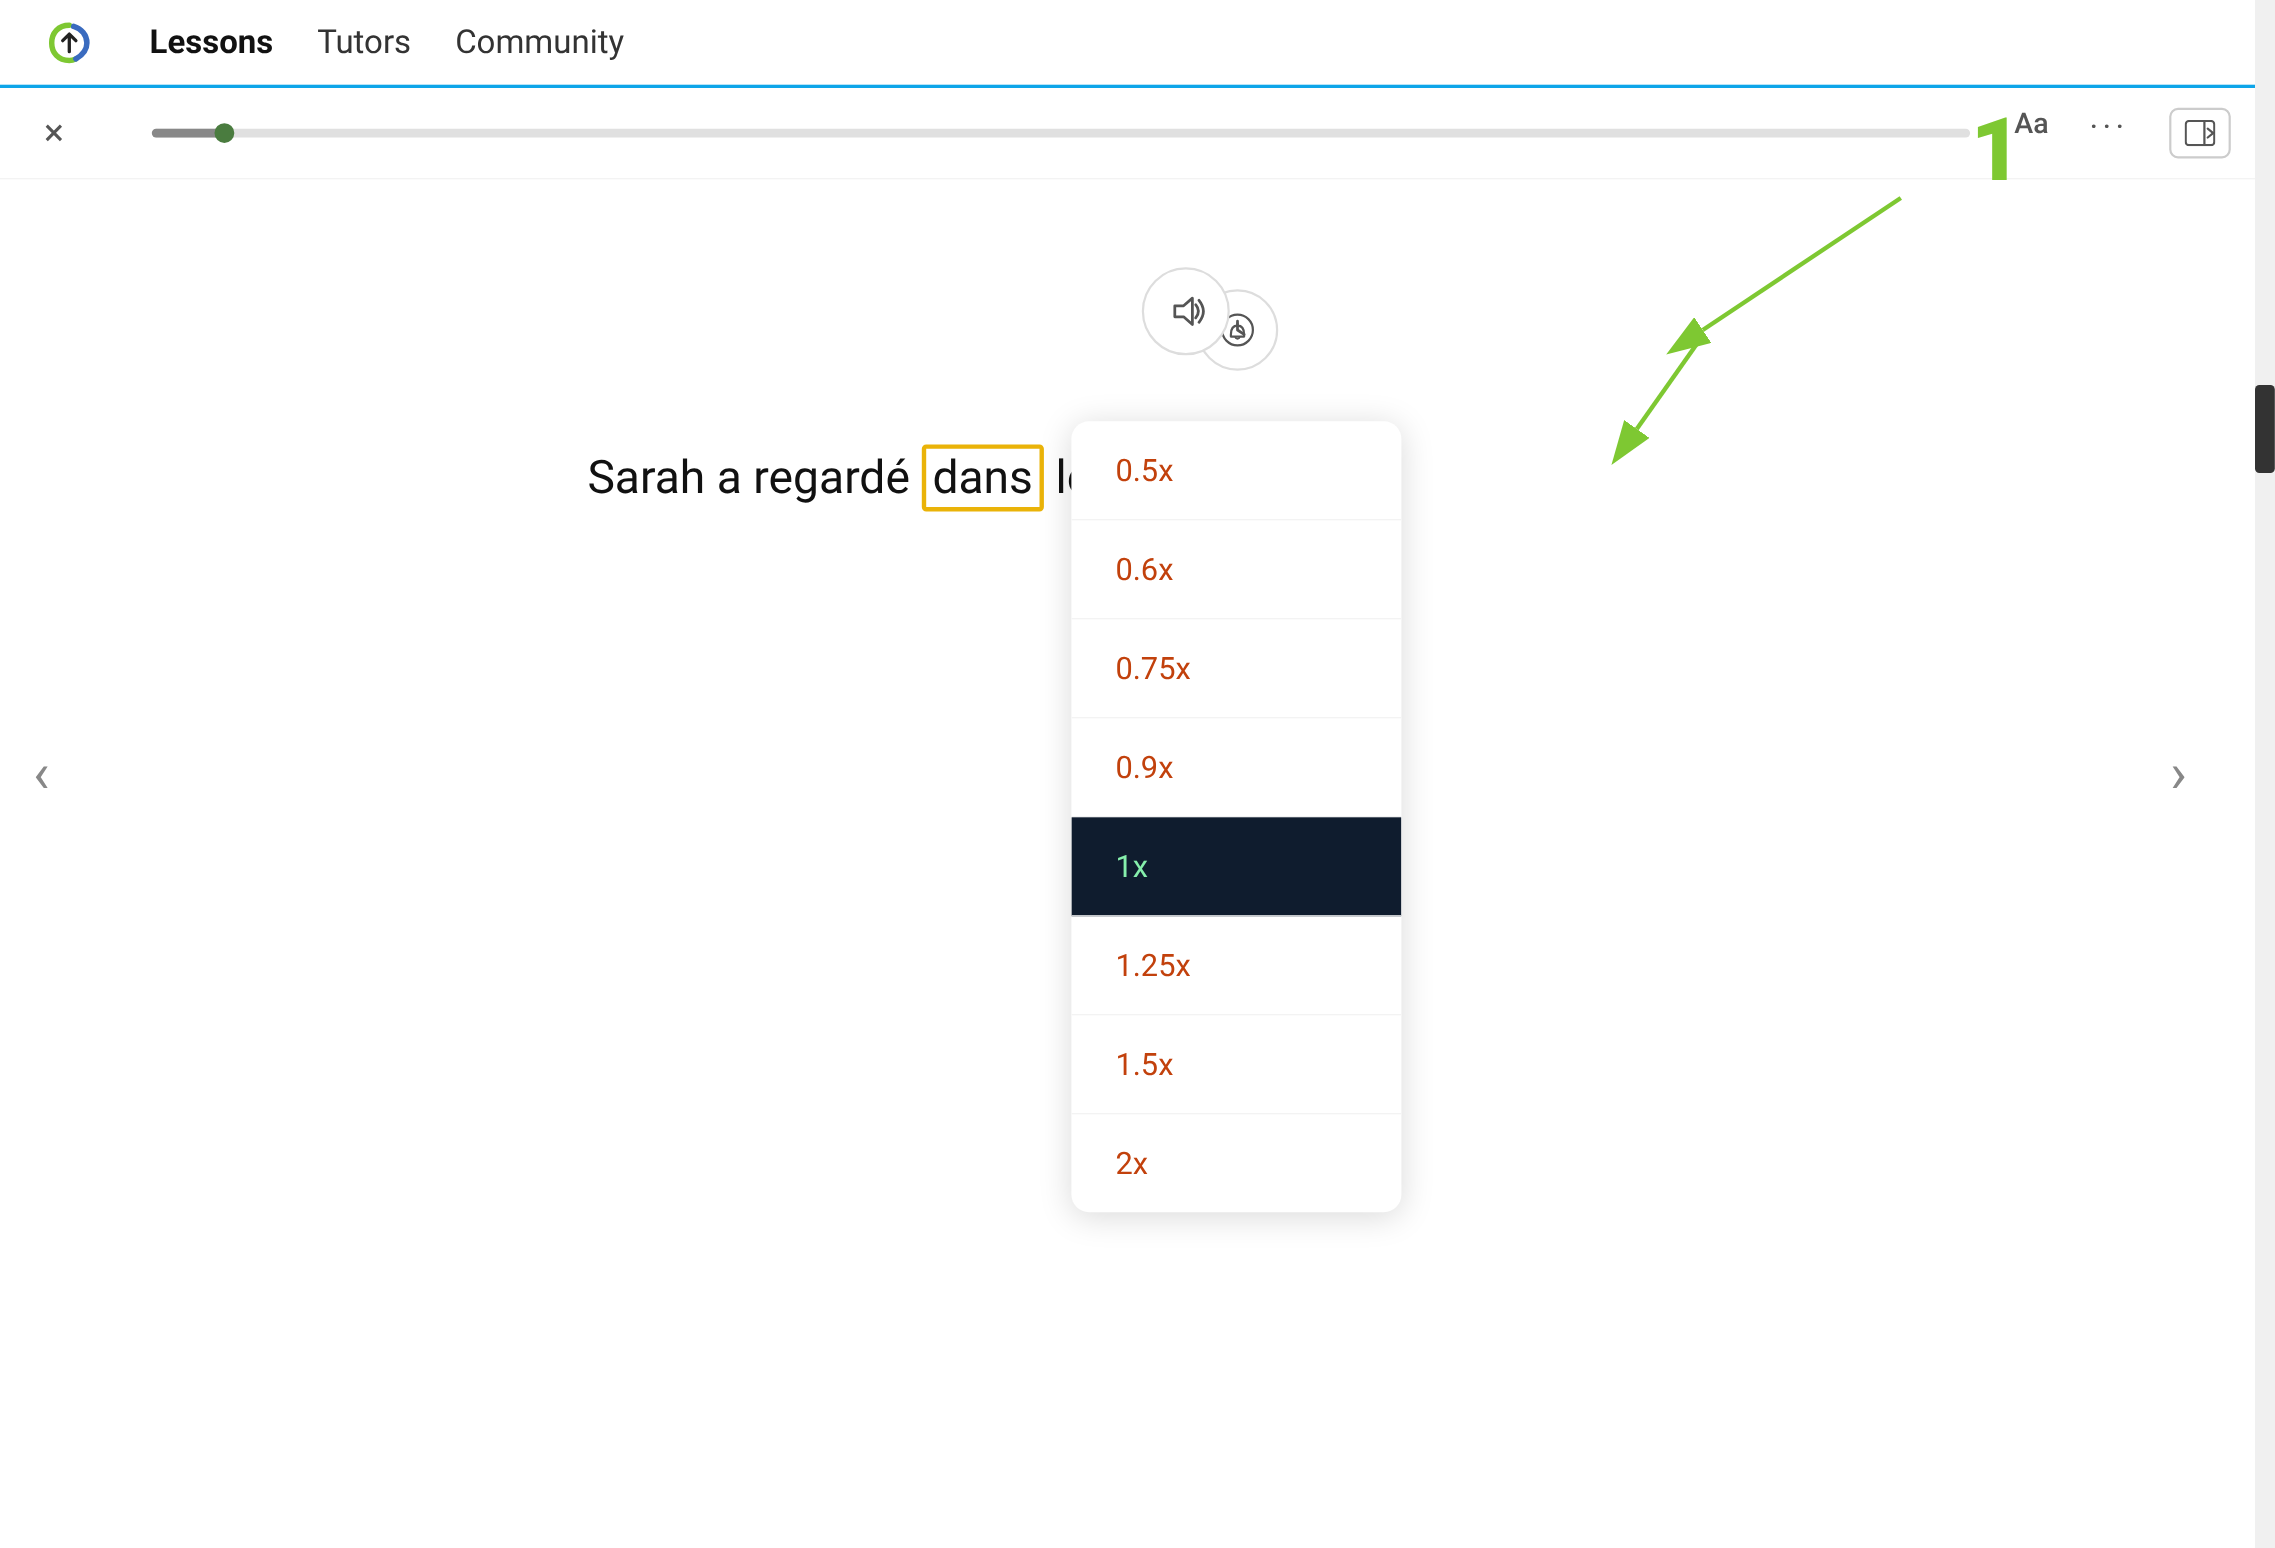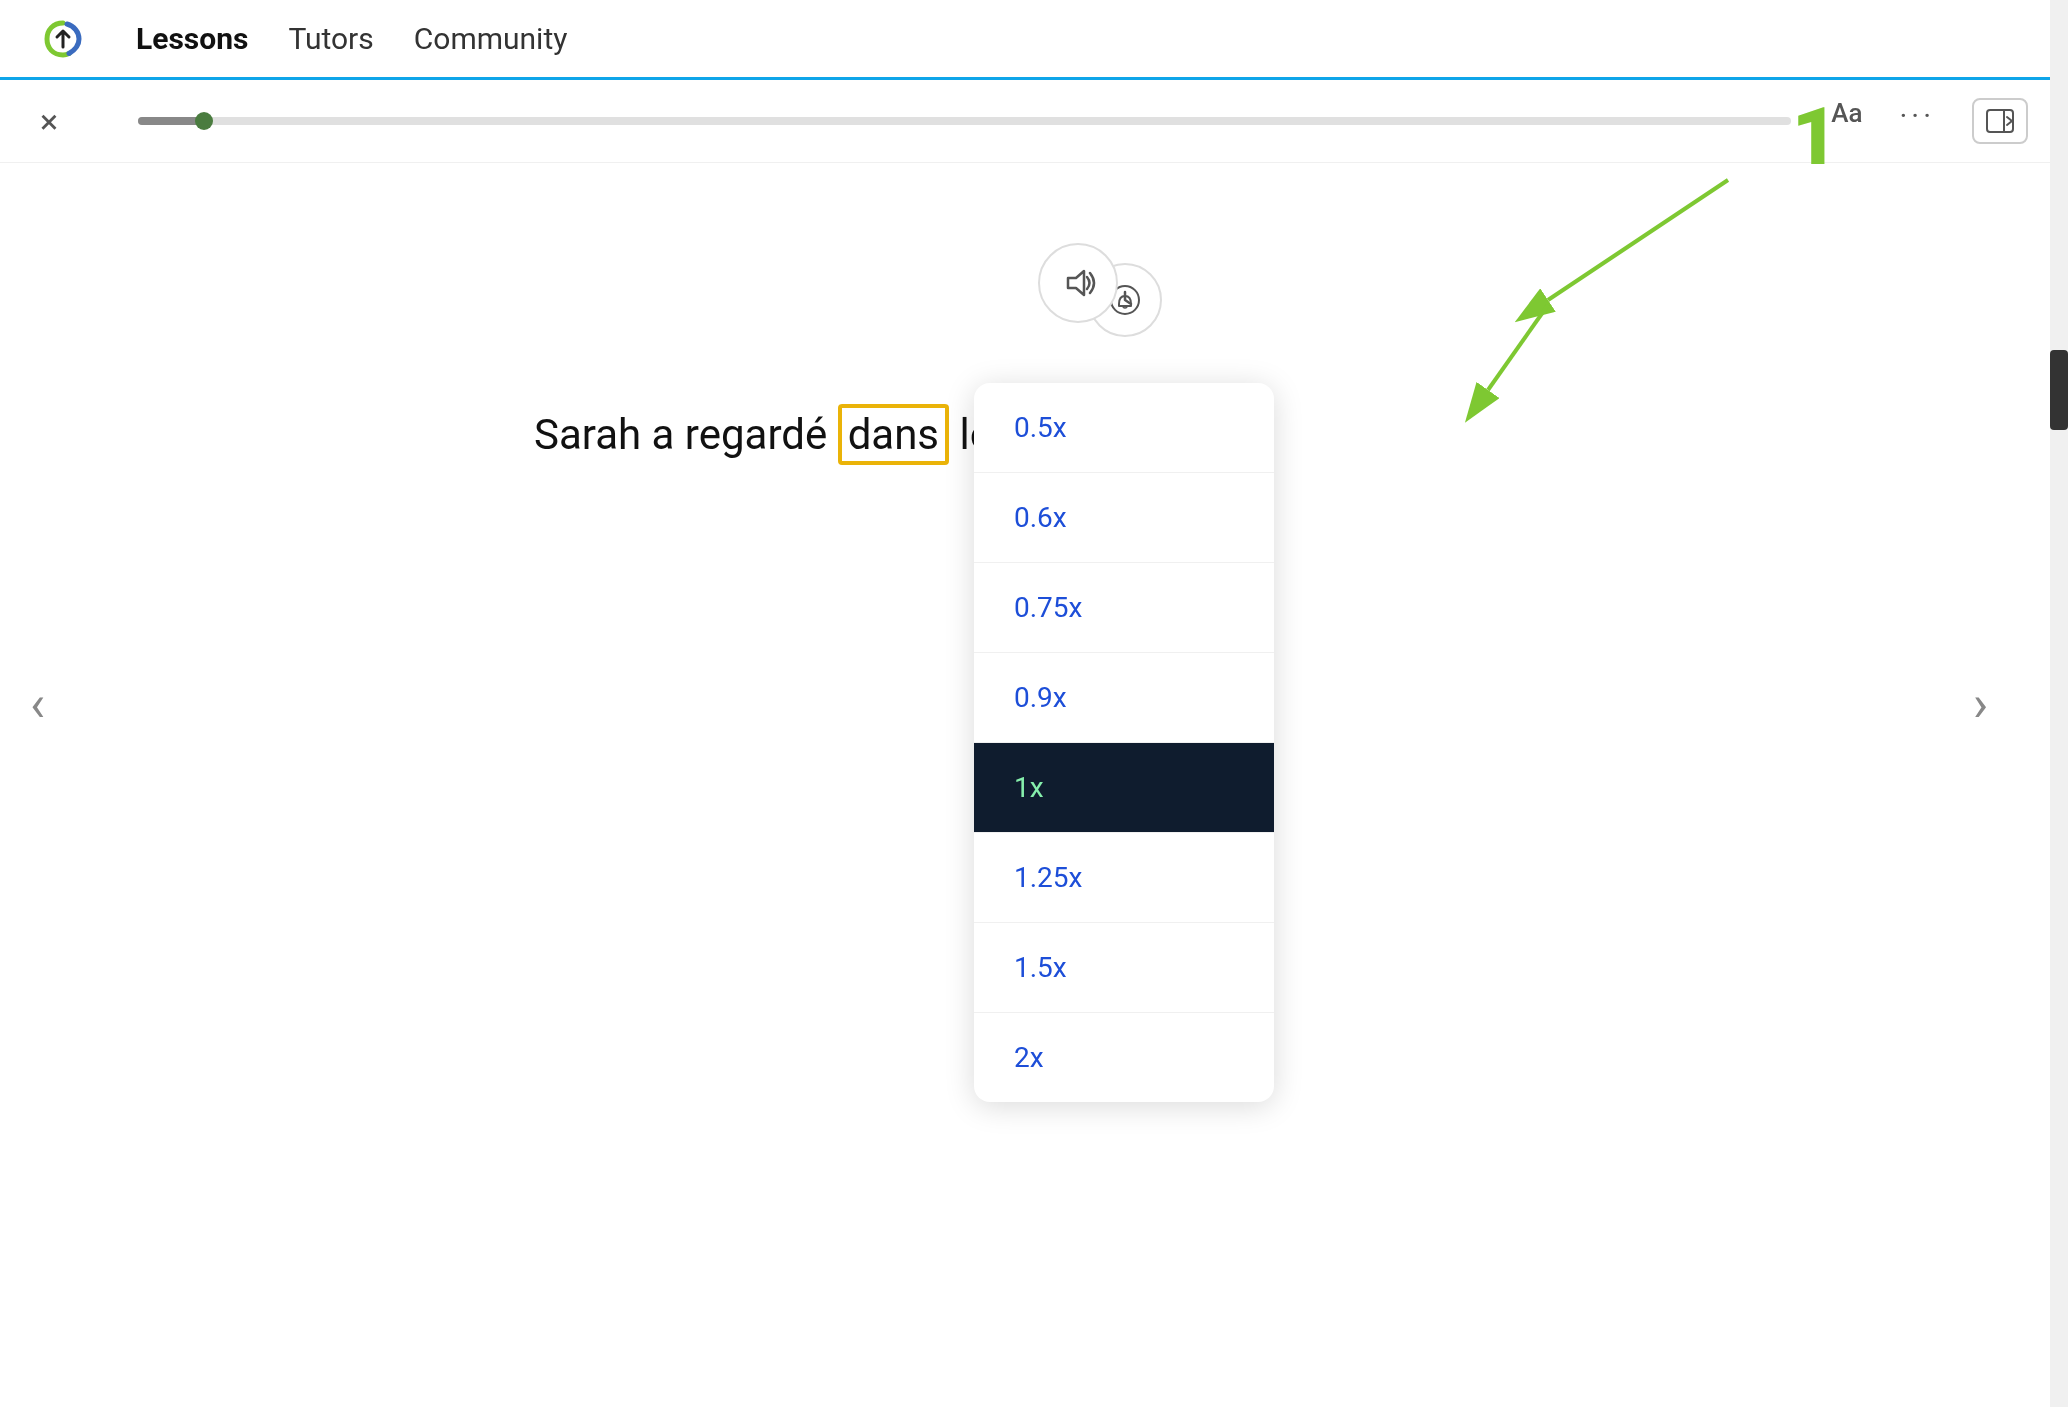--- a/index.html
+++ b/index.html
@@ -206,21 +206,21 @@
       width: 300px;
       background: #fff;
       border-radius: 16px;
       box-shadow: 0 4px 30px rgba(0,0,0,0.15);
       overflow: hidden;
       z-index: 100;
     }
     .speed-option {
       padding: 28px 40px;
       font-size: 28px;
-      color: #1d4ed8;
+      color: #c2410c;
       cursor: pointer;
       border-bottom: 1px solid #f0f0f0;
     }
     .speed-option:last-child {
       border-bottom: none;
     }
     .speed-option.active {
       background: #0f1c2e;
       color: #86efac;
     }

